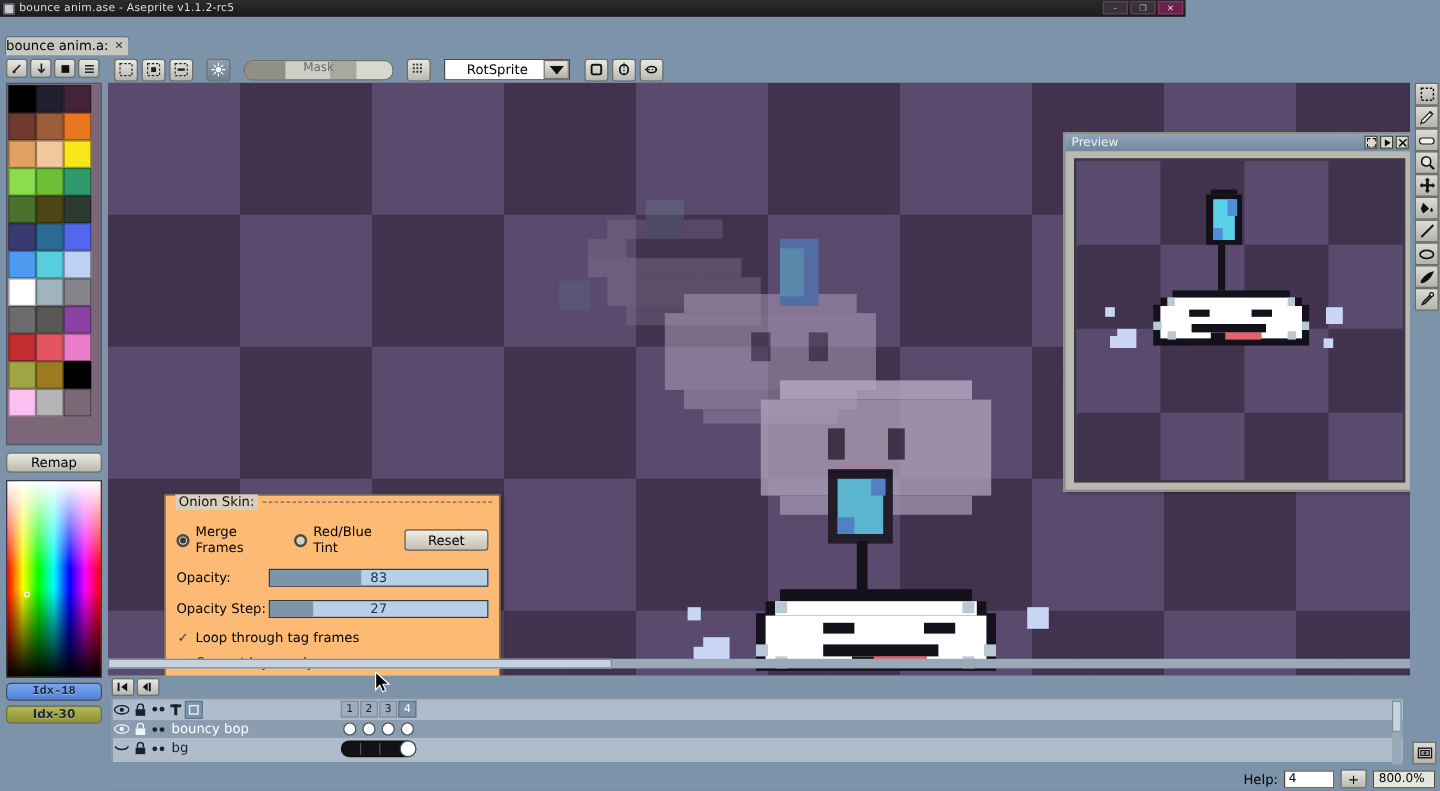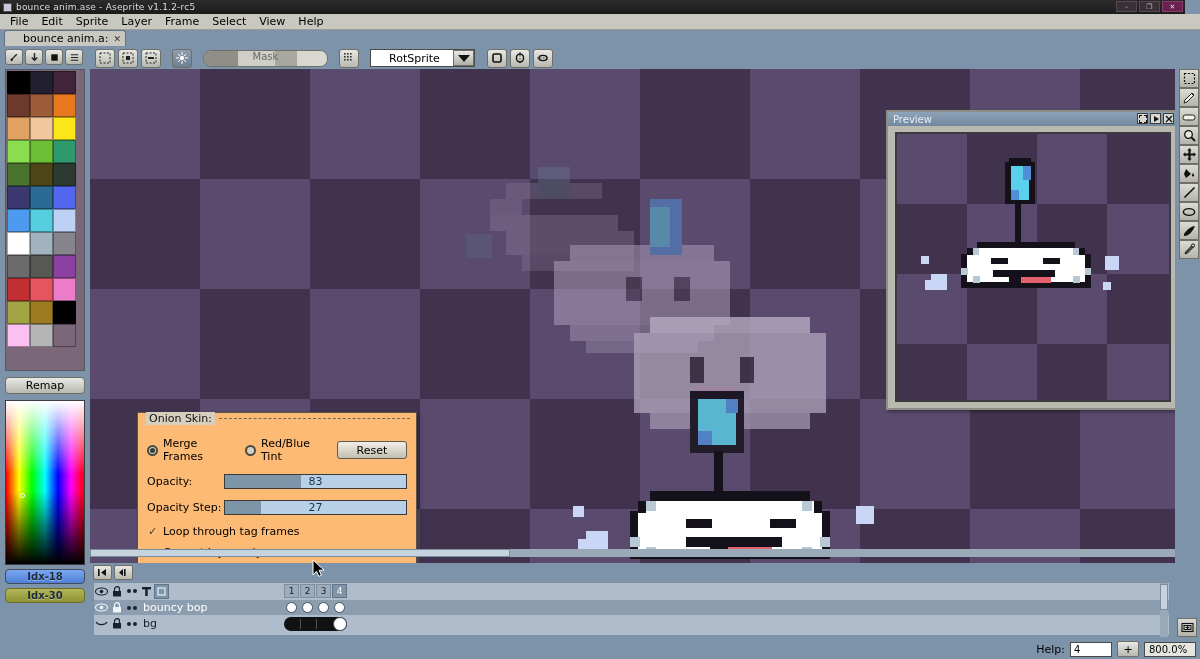--- a/index.html
+++ b/index.html
@@ -7,21 +7,21 @@
   body{
     width:1200px; height:659px; overflow:hidden;
     font-family:"DejaVu Sans", sans-serif;
     font-size:11px; color:#000;
     -webkit-font-smoothing:none;
   }
   #app{ position:relative; width:1200px; height:659px; background:#7d93aa; }
 
   
   .titlebar{
-    position:absolute; left:0; top:0; width:1185px; height:14px;
+    position:absolute; left:0; top:0; width:988px; height:14px;
     background:linear-gradient(to bottom,#2b2b2b,#1b1b1b);
     display:flex; align-items:center;
   }
   .titlebar .ticon{
     width:9px;height:9px;margin:0 4px 0 3px;background:#c8c8d8;
     border:1px solid #555; flex:none;
   }
   .titlebar .ttext{ color:#dcdcdc; font-size:9px; letter-spacing:.2px; white-space:nowrap;}
   .wbtns{ position:absolute; right:2px; top:1px; display:flex; gap:2px;}
   .wbtn{ width:21px;height:11px; background:#3a3038; border:1px solid #554a52;
@@ -39,21 +39,21 @@
 
   
   .tabbar{
     position:absolute; left:0; top:30px; width:1200px; height:16px;
     background:#7d93aa;
   }
   .tab{
     position:absolute; left:4px; top:0px; height:16px;
     background:#c8c8c0; border:1px solid #5e7288; border-bottom:none;
     border-radius:3px 3px 0 0;
-    padding:0 4px 0 18px; display:flex; align-items:center; gap:5px;
+    padding:0 4px 0 0; display:flex; align-items:center; gap:5px;
     font-size:11px; color:#000;
   }
   .tab .x{ font-size:9px; color:#333; }
 
   
   .ctxbar{
     position:absolute; left:90px; top:47px; width:1110px; height:22px;
     background:#7d93aa; display:flex; align-items:center; gap:3px; padding-left:5px;
   }
   .tbtn{
@@ -239,30 +239,20 @@
   <div class="titlebar">
     <div class="ticon"></div>
     <div class="ttext">bounce anim.ase - Aseprite v1.1.2-rc5</div>
     <div class="wbtns">
       <div class="wbtn">–</div>
       <div class="wbtn">❐</div>
       <div class="wbtn close">✕</div>
     </div>
   </div>
 
-  <div class="menubar">
-    <div class="menuitem">File</div>
-    <div class="menuitem">Edit</div>
-    <div class="menuitem">Sprite</div>
-    <div class="menuitem">Layer</div>
-    <div class="menuitem">Frame</div>
-    <div class="menuitem">Select</div>
-    <div class="menuitem">View</div>
-    <div class="menuitem">Help</div>
-  </div>
 
   <div class="tabbar">
     <div class="tab">
       <span>bounce anim.a:</span>
       <span class="x">✕</span>
     </div>
   </div>
 
   <div class="ctxbar">
     <div class="tbtn">
@@ -407,21 +397,21 @@
           <div class="sw" style="background: rgb(122, 104, 120);"></div>
         </div>
     </div>
 
     <div class="remap">Remap</div>
 
     <div class="colorwheel">
       <div class="cw-cursor"></div>
     </div>
 
-    <div class="idxbtn" style="background:linear-gradient(to bottom,#7aa7f0,#4f81d8);">Idx-18</div>
+    <div class="idxbtn" style="background:linear-gradient(to bottom,#7aa7f0,#4f81d8);font-family:Liberation Mono, monospace;">Idx-18</div>
     <div class="idxbtn" style="background:linear-gradient(to bottom,#b3b757,#8e9235);border-color:#6a6c28;">Idx-30</div>
   </div>
 
   <div class="canvasarea">
     <div class="checker"></div>
 
     <svg class="pix" style="left:0;top:0;width:1085px;height:494px" viewBox="0 0 1085 494" preserveAspectRatio="none">
 
       <g opacity="0.30">
         <rect x="400" y="130" width="32" height="24" fill="#8d7f9d"></rect>

